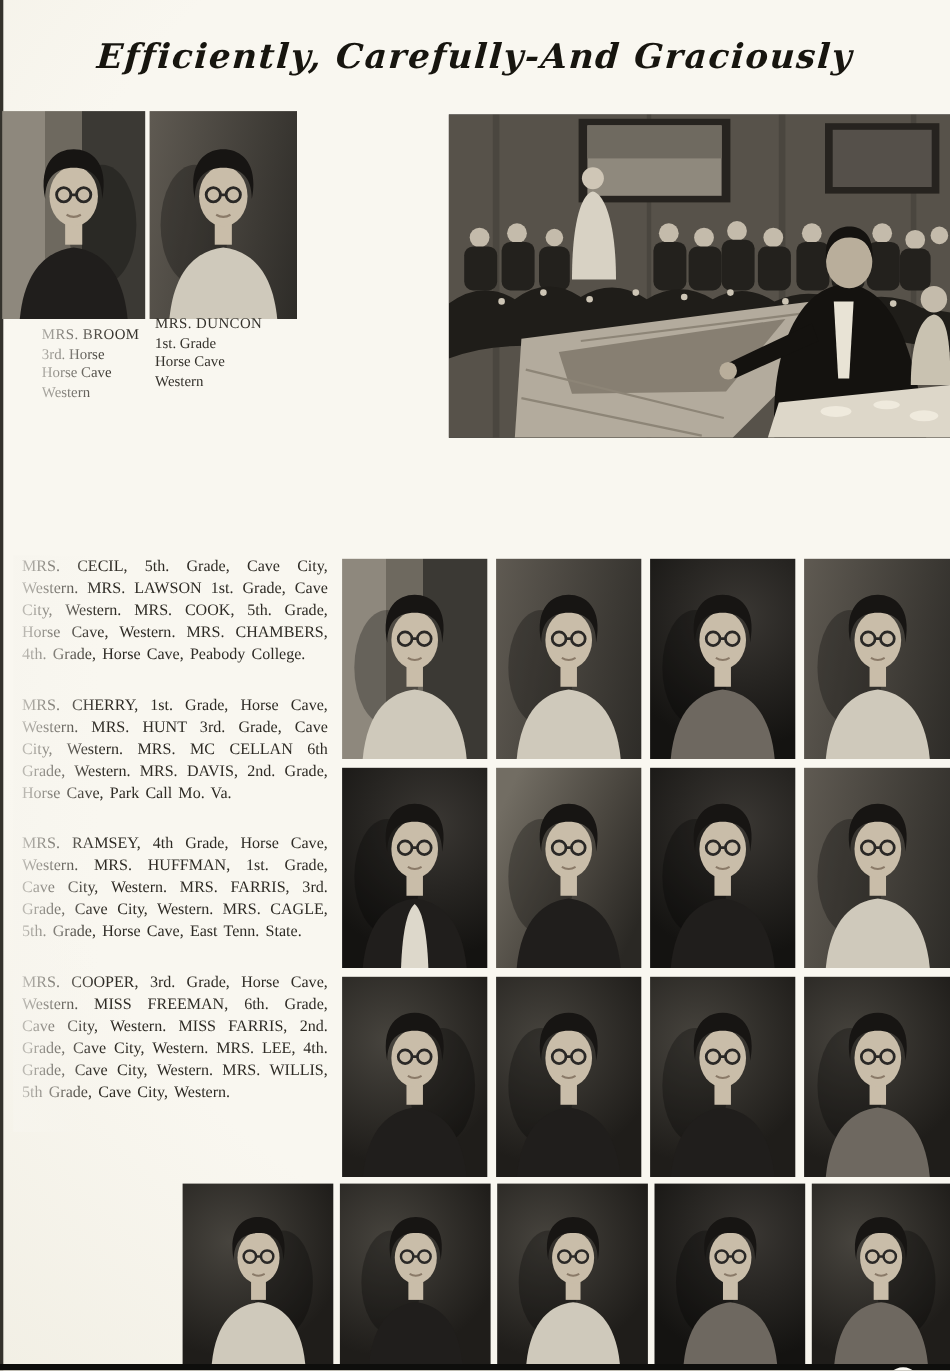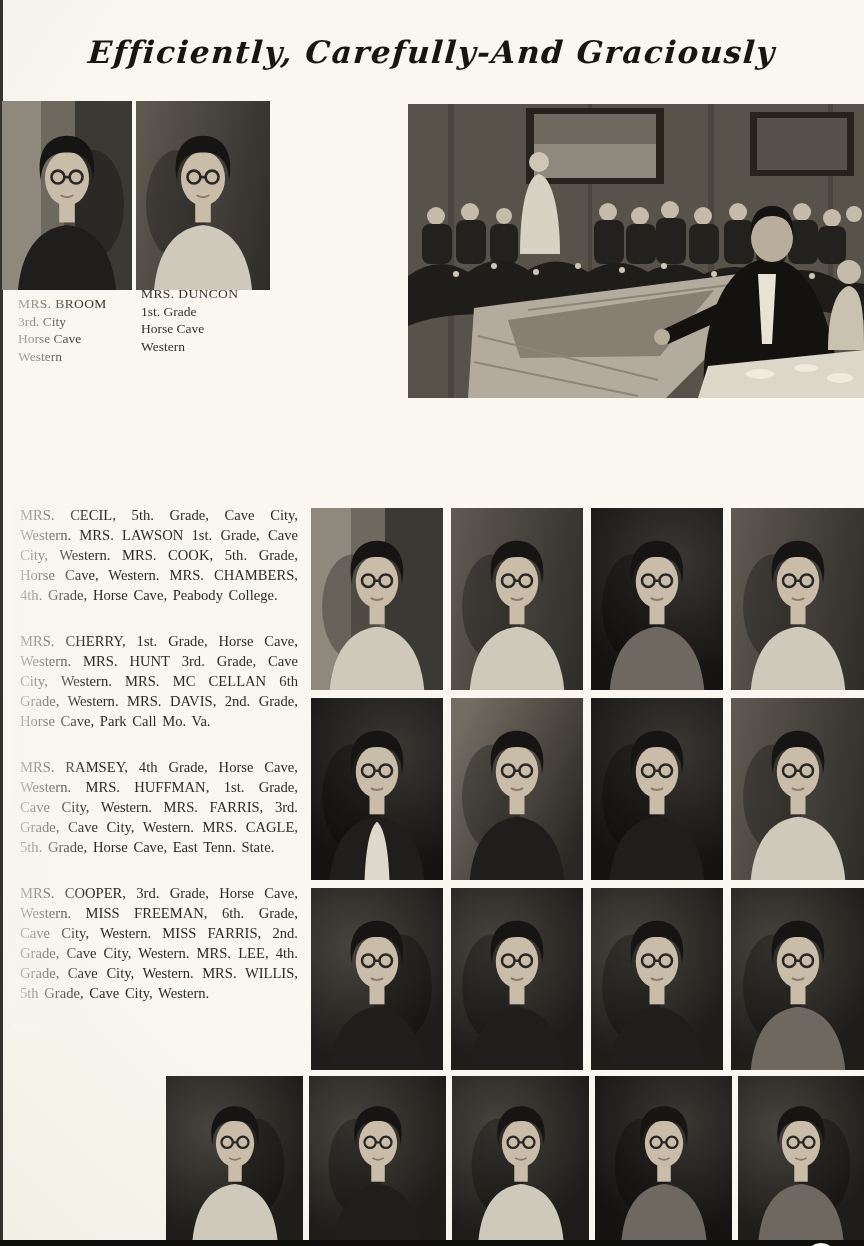--- a/index.html
+++ b/index.html
@@ -36,20 +36,21 @@
   .cloth-mid{--cloth:#6e6860;}
   .cloth-dark{--cloth:#201e1c;}
   .chest-white{--chest:#ddd8cb;}
 
   
   .cap{position:absolute;font-size:13.5px;line-height:17.5px;color:#35322c;}
   .cap-name{letter-spacing:.4px;}
   .faded{
     -webkit-mask-image:linear-gradient(90deg,rgba(0,0,0,.38),#000 65px);
     mask-image:linear-gradient(90deg,rgba(0,0,0,.38),#000 65px);
+    margin-left:20px;
   }
 
   
   #banquet-cap{
     position:absolute;left:437px;top:408px;width:427px;margin:0;
     font-size:14.8px;line-height:19.5px;text-align:justify;
     word-spacing:2.5px;color:#211f1b;
   }
 
   
@@ -105,21 +106,21 @@
       </svg>
   </div>
   <div class="photo bg-mid cloth-light" style="left:136px;top:101px;width:134px;height:189px;" title="Smiling teacher wearing name tag holding a card">
     <svg class="fig" viewBox="0 0 100 140" preserveAspectRatio="xMidYMax meet">
         <use href="#sym-portrait"></use>
       </svg>
   </div>
 
   <div class="cap faded" style="left:18px;top:295px;width:116px;">
     <div class="cap-name">MRS. BROOM</div>
-    <div class="cap-line">3rd. City</div>
+    <div class="cap-line">3rd. Horse</div>
     <div class="cap-line">Horse Cave</div>
     <div class="cap-line">Western</div>
   </div>
   <div class="cap" style="left:141px;top:285px;width:120px;">
     <div class="cap-name">MRS. DUNCON</div>
     <div class="cap-line">1st. Grade</div>
     <div class="cap-line">Horse Cave</div>
     <div class="cap-line">Western</div>
   </div>
 

